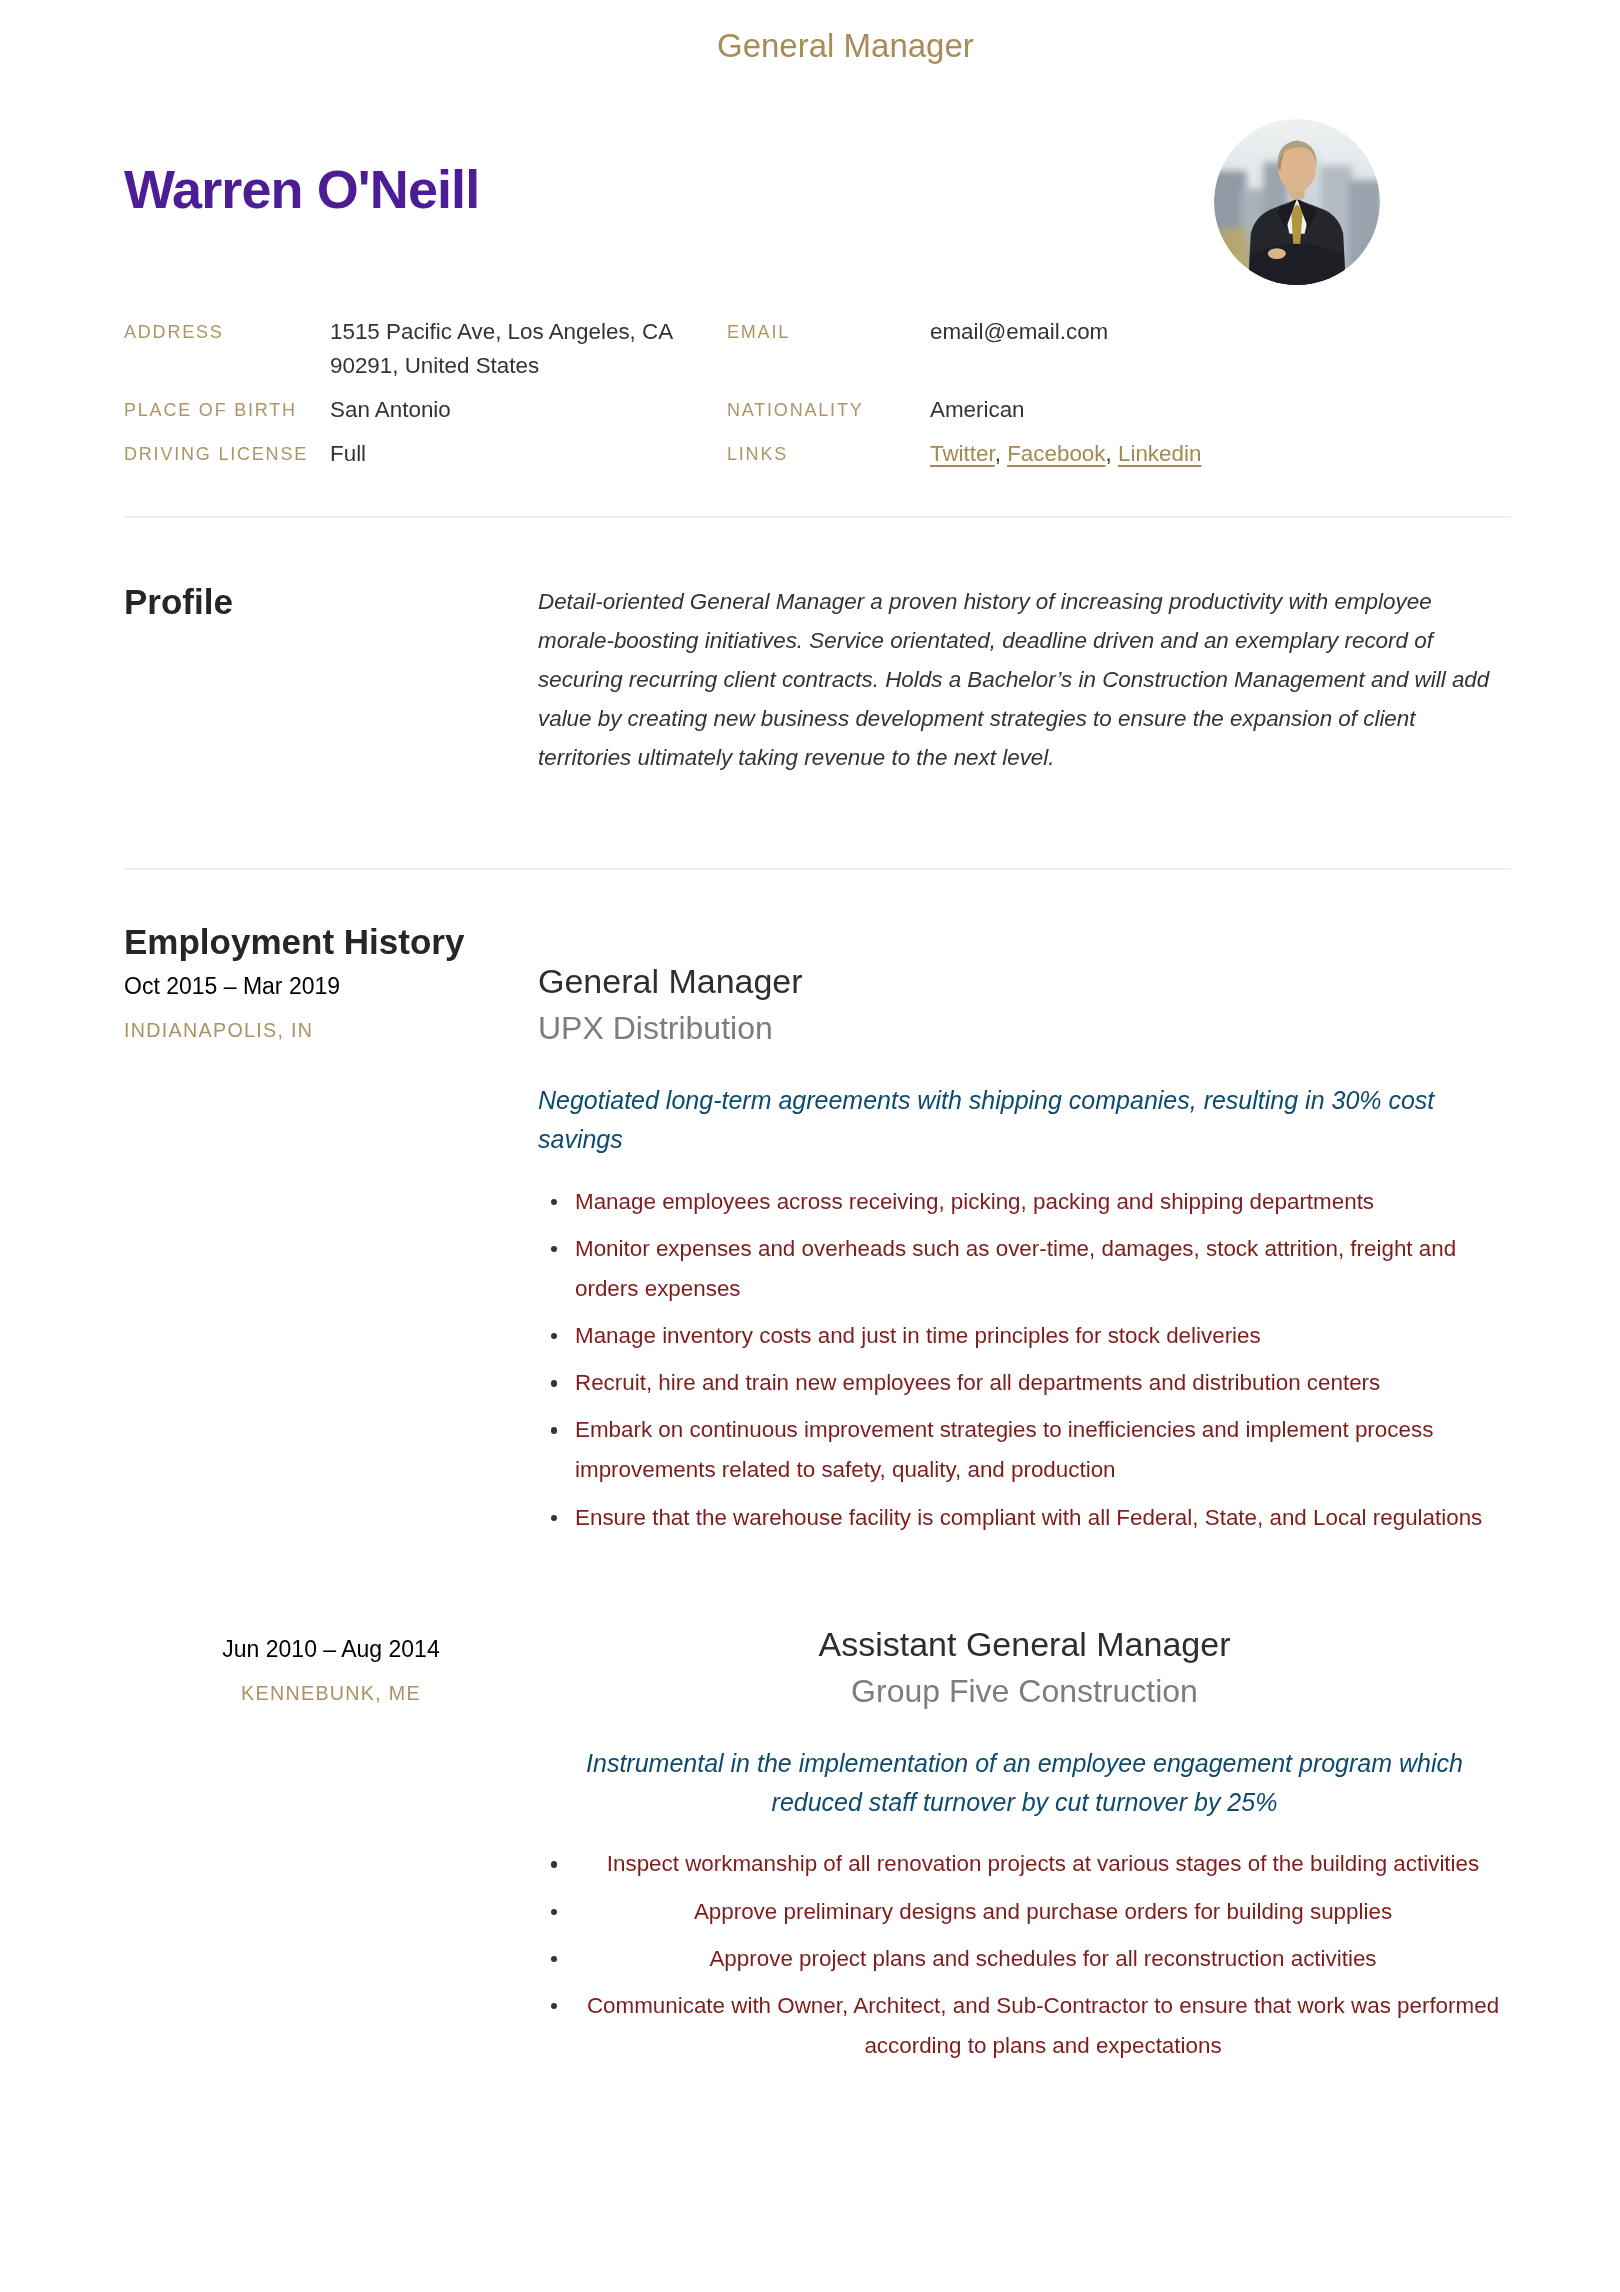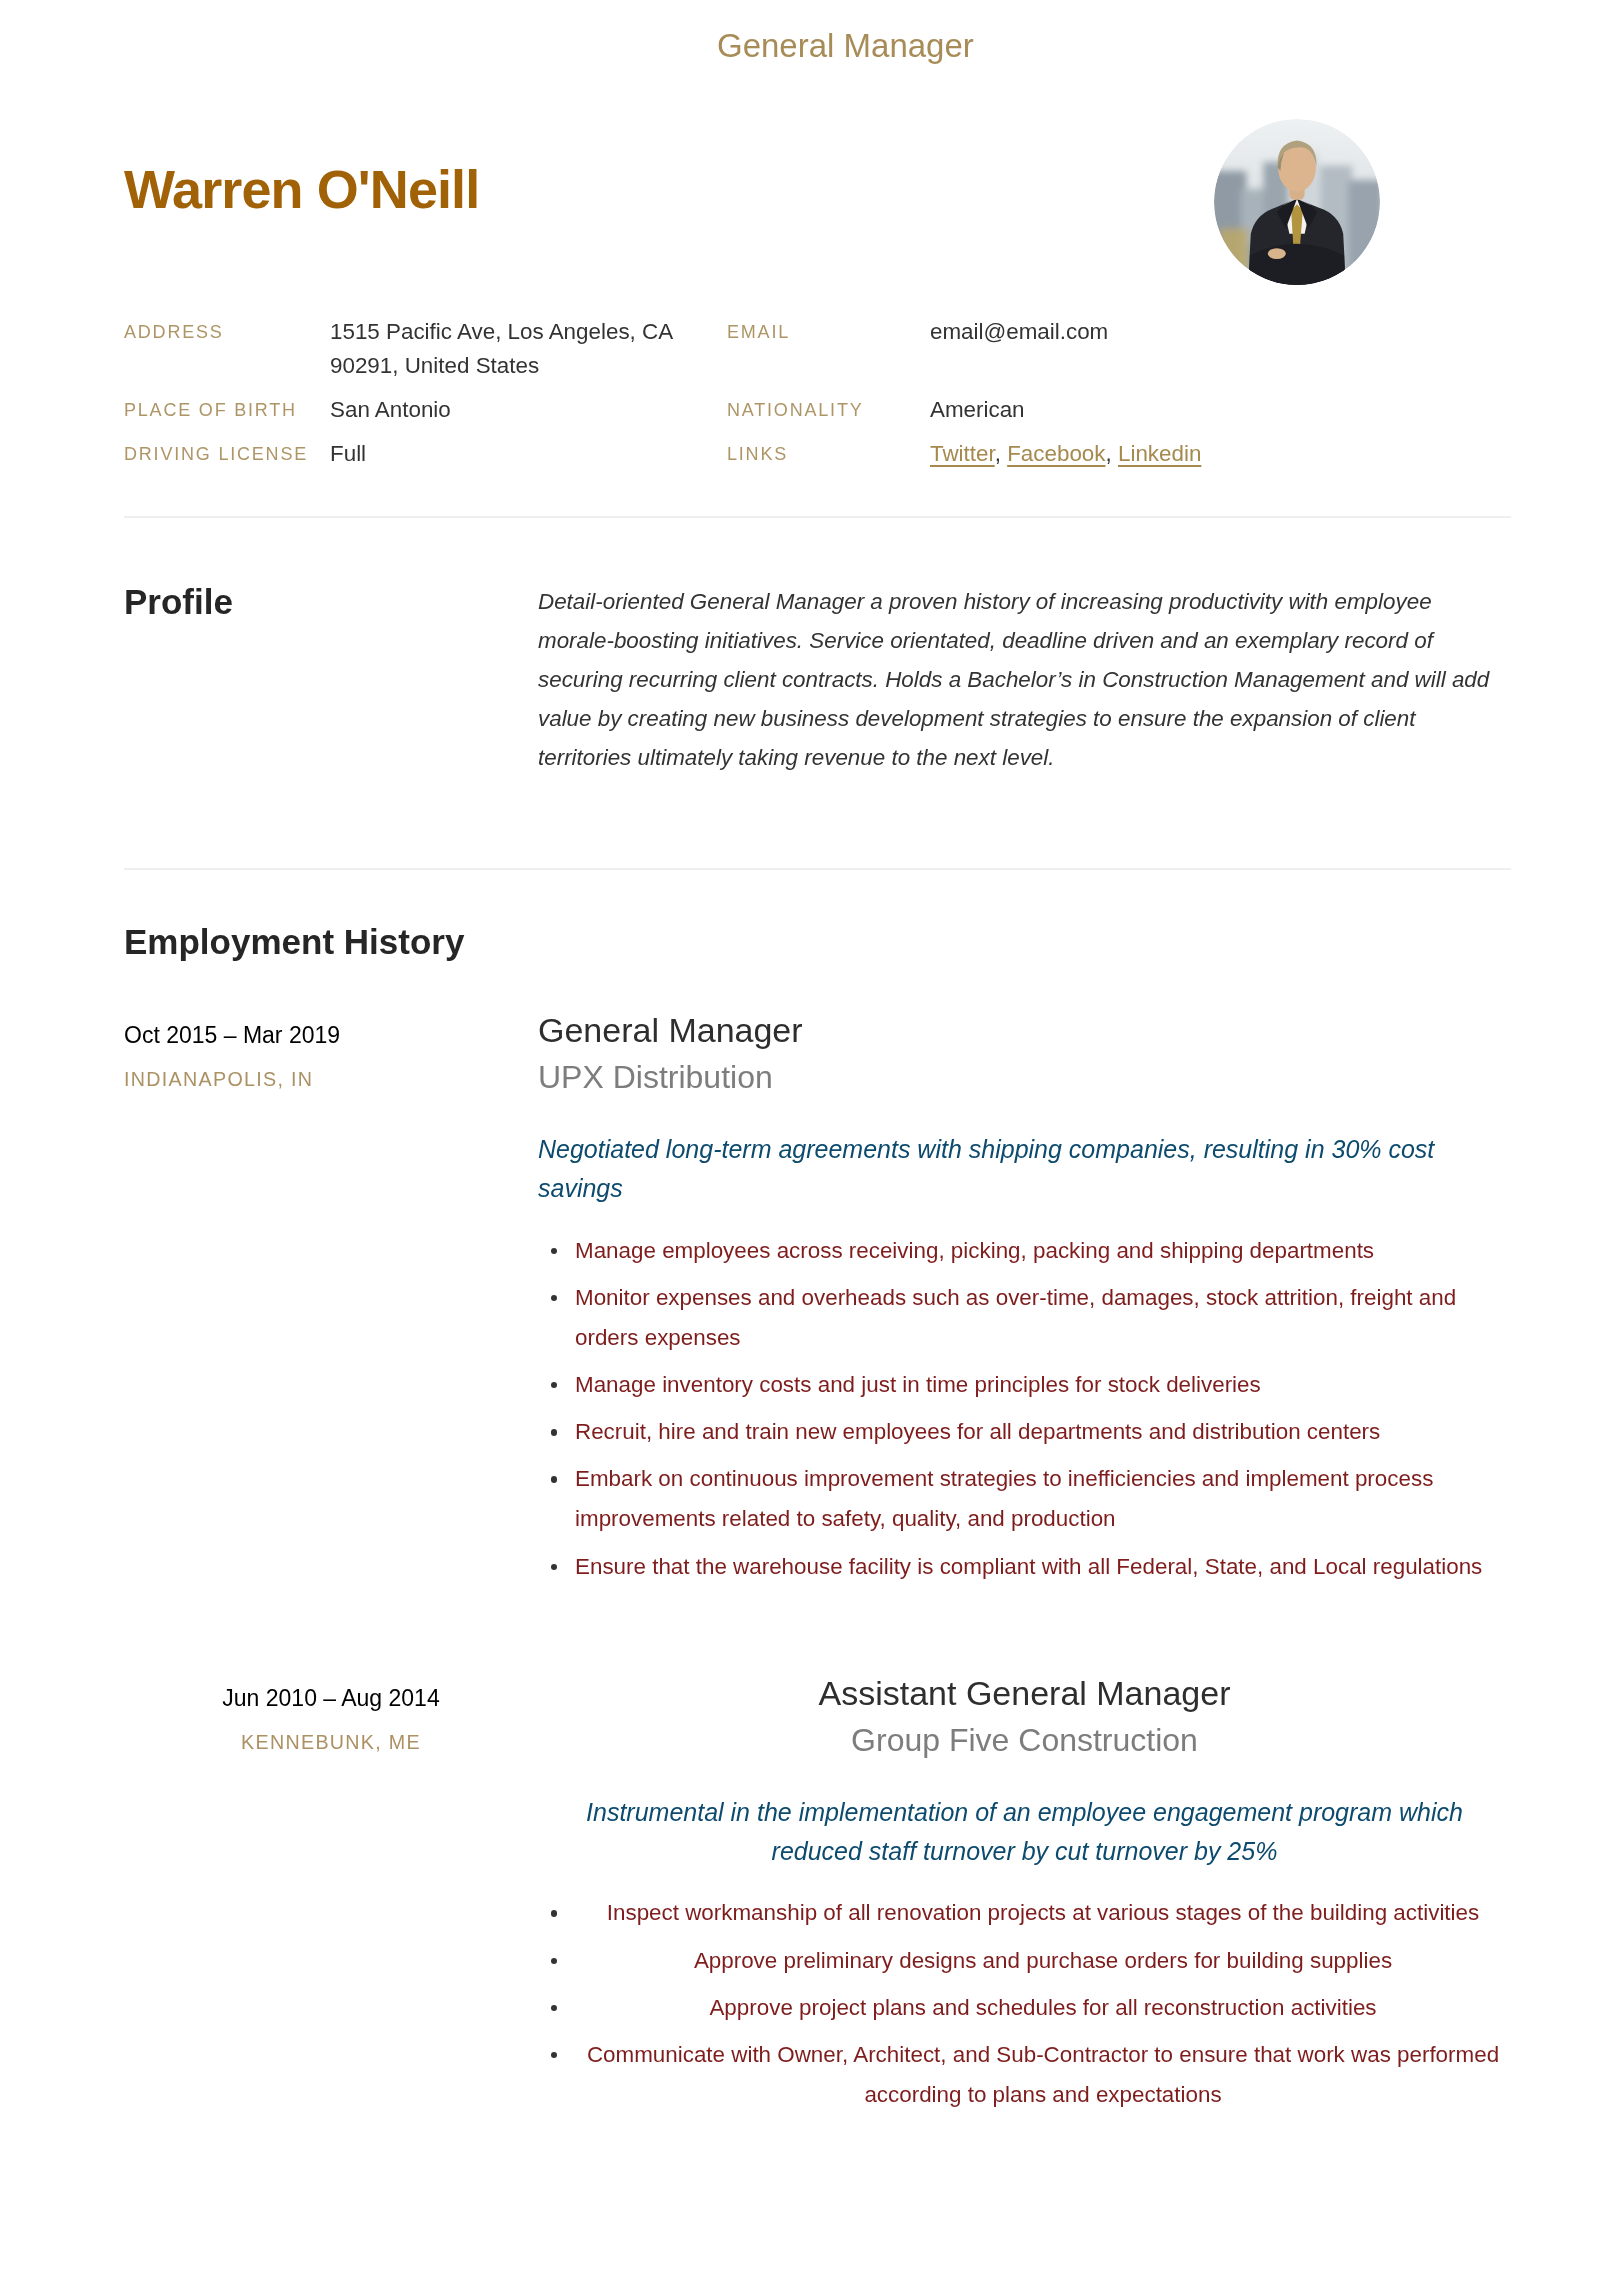--- a/index.html
+++ b/index.html
@@ -16,21 +16,21 @@
     overflow: hidden;
     padding: 0 109px 0 124px;
   }
   
   .header { position: relative; padding-top: 156px; }
   .name {
     margin: 0;
     font-size: 54px; font-weight: 700;
     letter-spacing: -0.9px;
     line-height: 66px;
-    color: #a16207;
+    color: #4c1d95;
   }
   .candidate-title {
     position: absolute;
     left: 593px; top: 27px;
     font-size: 33px;
     color: #a88c58;
   }
   .avatar {
     position: absolute;
     left: 1214px; top: 119px; 
@@ -81,21 +81,21 @@
   }
   .profile-text {
     margin: 0;
     font-style: italic;
     font-size: 22.4px;
     line-height: 39px;
     max-width: 967px;
     color: #333333;
   }
   .employment-section { margin-top: 52px; }
-  .employment-section h2.section-heading { margin-bottom: 49px; }
+  .employment-section h2.section-heading { }
   .job { display: grid; grid-template-columns: 414px 1fr; }
   .job + .job { margin-top: 80px; text-align: center; }
   .job-meta { padding-top: 10.7px; }
   .job-dates { font-size: 23px; color: #000000; }
   .job-location {
     margin-top: 19px;
     font-size: 19.7px;
     letter-spacing: 1.3px;
     color: #ab9164;
   }

